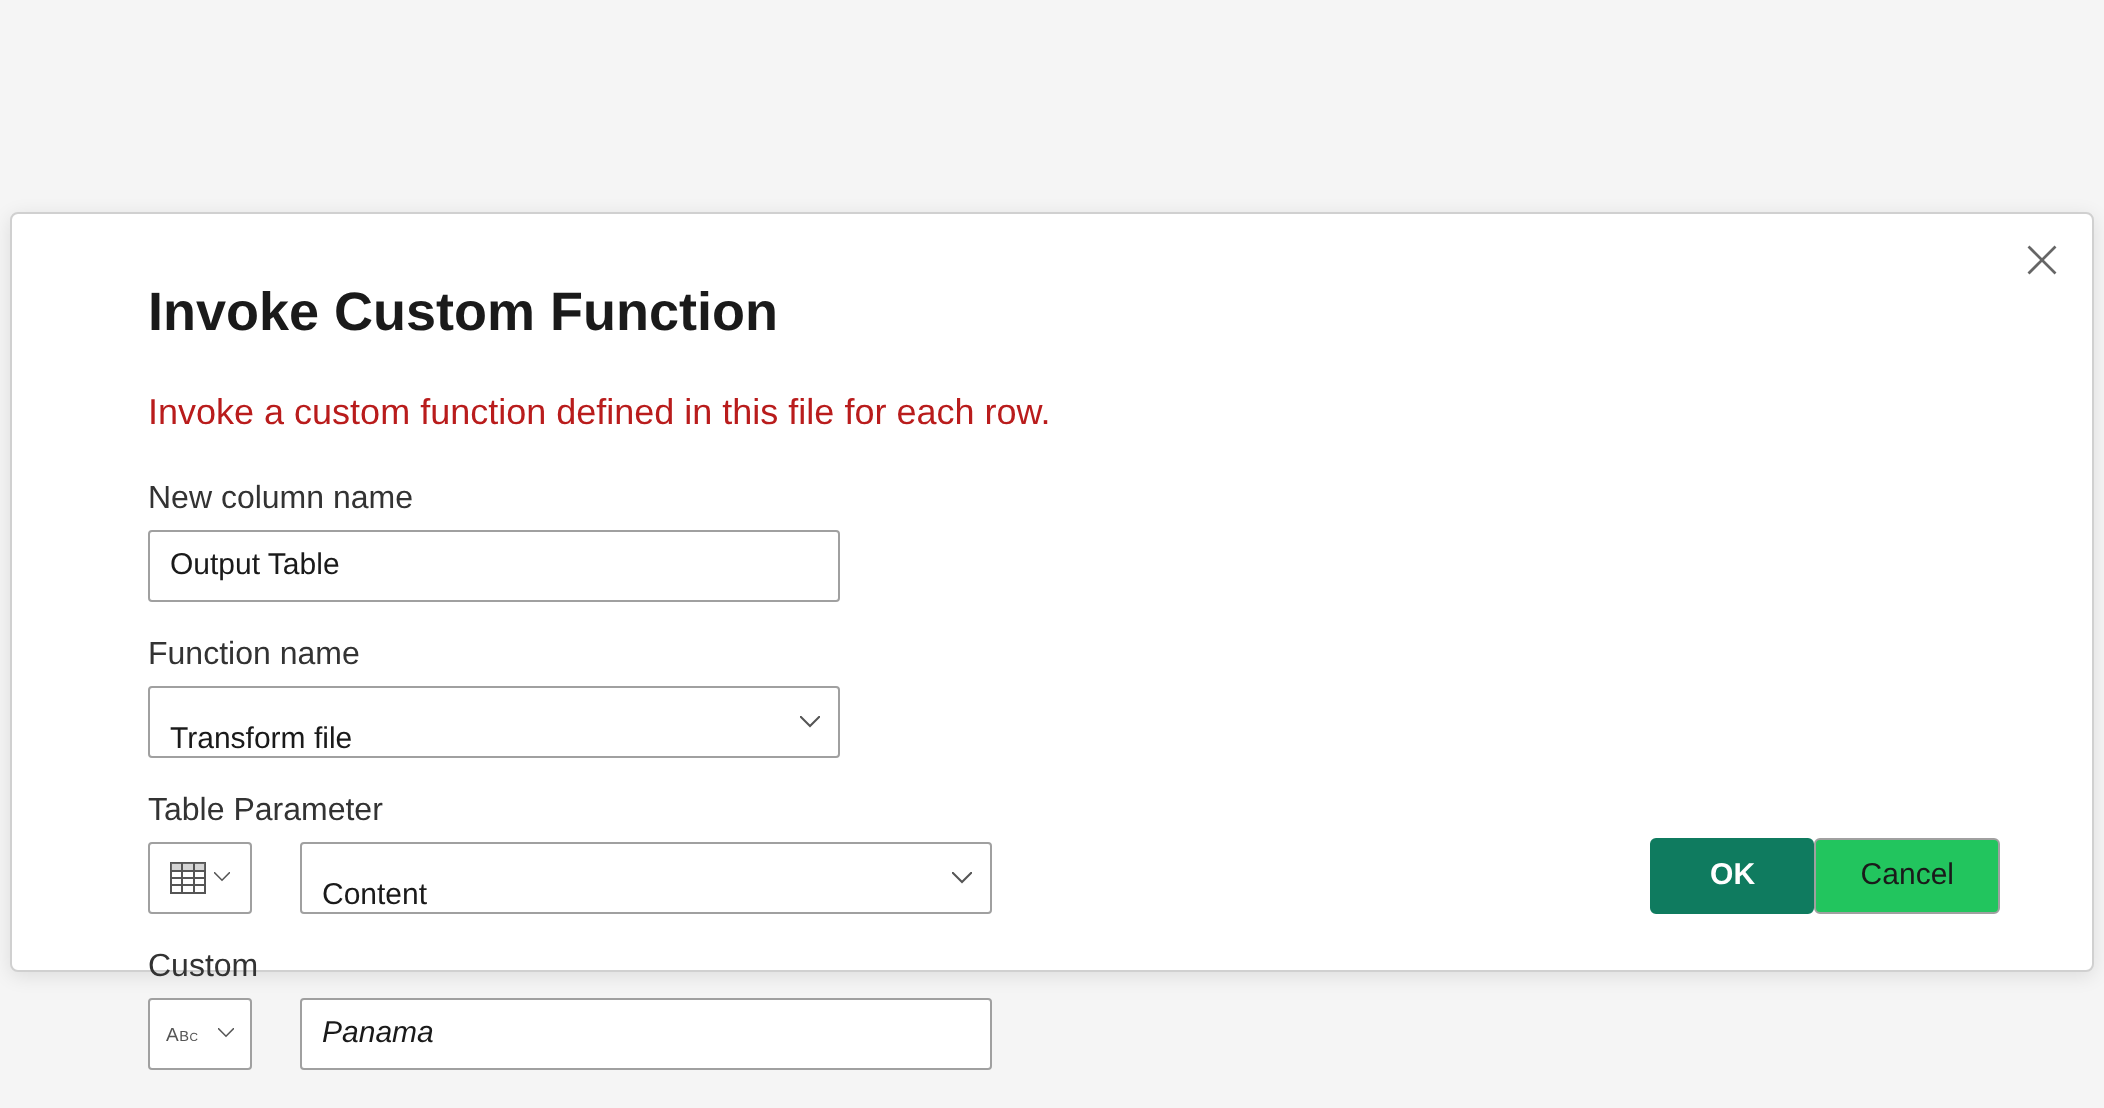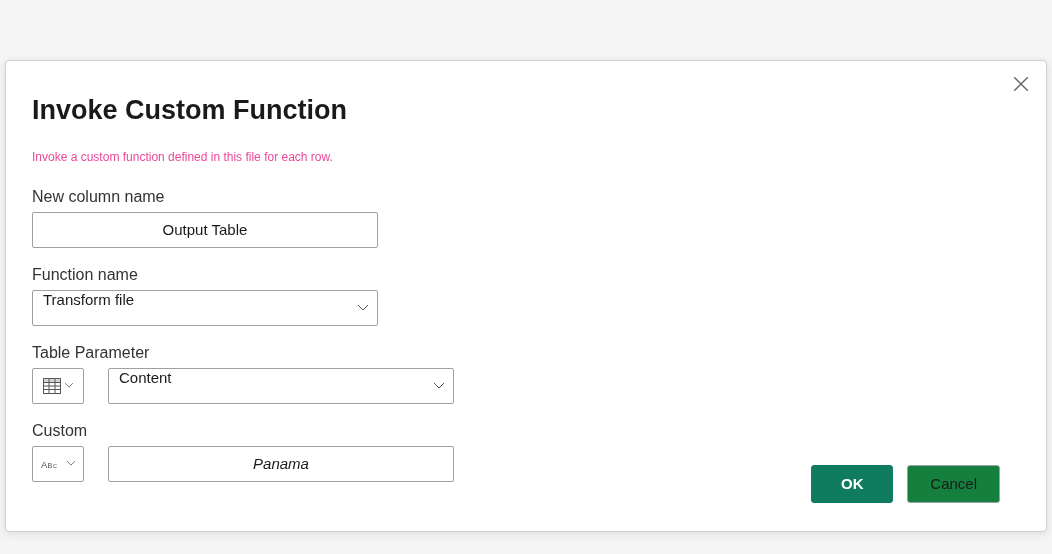--- a/index.html
+++ b/index.html
@@ -11,27 +11,27 @@
       font-family: "Segoe UI", Tahoma, Geneva, Verdana, sans-serif;
       background: #f5f5f5;
       display: flex;
       align-items: center;
       justify-content: center;
       width: 1052px;
       height: 554px;
     }
     .dialog {
       width: 1042px;
-      height: 472px;
+      height: 380px;
       background: #ffffff;
       border: 1px solid #d0d0d0;
       border-radius: 4px;
       box-shadow: 0 2px 10px rgba(0,0,0,0.1);
       position: relative;
-      padding: 34px 46px 24px 26px;
+      padding: 34px 46px 24px 68px;
       margin-top: 37px;
     }
     .close-icon {
       position: absolute;
       top: 14px;
       right: 16px;
       width: 18px;
       height: 18px;
       cursor: pointer;
       color: #666;
@@ -40,22 +40,22 @@
       width: 100%;
       height: 100%;
     }
     .dialog-title {
       font-size: 27px;
       font-weight: 600;
       color: #1a1a1a;
       margin-bottom: 24px;
     }
     .dialog-description {
-      font-size: 12px;
-      color: #ec4899;
+      font-size: 18px;
+      color: #b91c1c;
       margin-bottom: 24px;
     }
     .field-group {
       margin-bottom: 18px;
     }
     .field-label {
       font-size: 16px;
       color: #333;
       margin-bottom: 6px;
       display: block;
@@ -63,38 +63,37 @@
     .text-input {
       width: 346px;
       height: 36px;
       border: 1px solid #a0a0a0;
       border-radius: 2px;
       padding: 0 10px;
       font-size: 15px;
       color: #1a1a1a;
       font-family: inherit;
       outline: none;
-      text-align: center;
     }
     .select-wrap {
       position: relative;
       width: 346px;
       height: 36px;
     }
     .select-box {
       width: 100%;
       height: 100%;
       border: 1px solid #a0a0a0;
       border-radius: 2px;
       padding: 0 30px 0 10px;
       font-size: 15px;
       color: #1a1a1a;
       background: #fff;
       display: flex;
-      align-items: flex-start;
+      align-items: flex-end;
       cursor: pointer;
     }
     .select-caret {
       position: absolute;
       right: 10px;
       top: 50%;
       transform: translateY(-50%);
       pointer-events: none;
     }
     .select-caret svg {
@@ -132,40 +131,39 @@
     .param-select {
       position: relative;
       width: 346px;
       height: 36px;
     }
     .button-row {
       position: absolute;
       bottom: 28px;
       right: 46px;
       display: flex;
-      gap: 14px;
     }
     .btn {
       min-width: 82px;
       height: 38px;
       padding: 0 22px;
       border-radius: 3px;
       font-size: 15px;
       font-family: inherit;
       cursor: pointer;
       border: 1px solid transparent;
     }
     .btn-primary {
       background: #0f7b5f;
       color: #fff;
       font-weight: 600;
       border-color: #0f7b5f;
     }
     .btn-secondary {
-      background: #15803d;
+      background: #22c55e;
       color: #1a1a1a;
       border: 1px solid #a0a0a0;
     }
   </style>
 </head>
 <body>
 
 <div class="dialog">
 
   <div class="close-icon">

